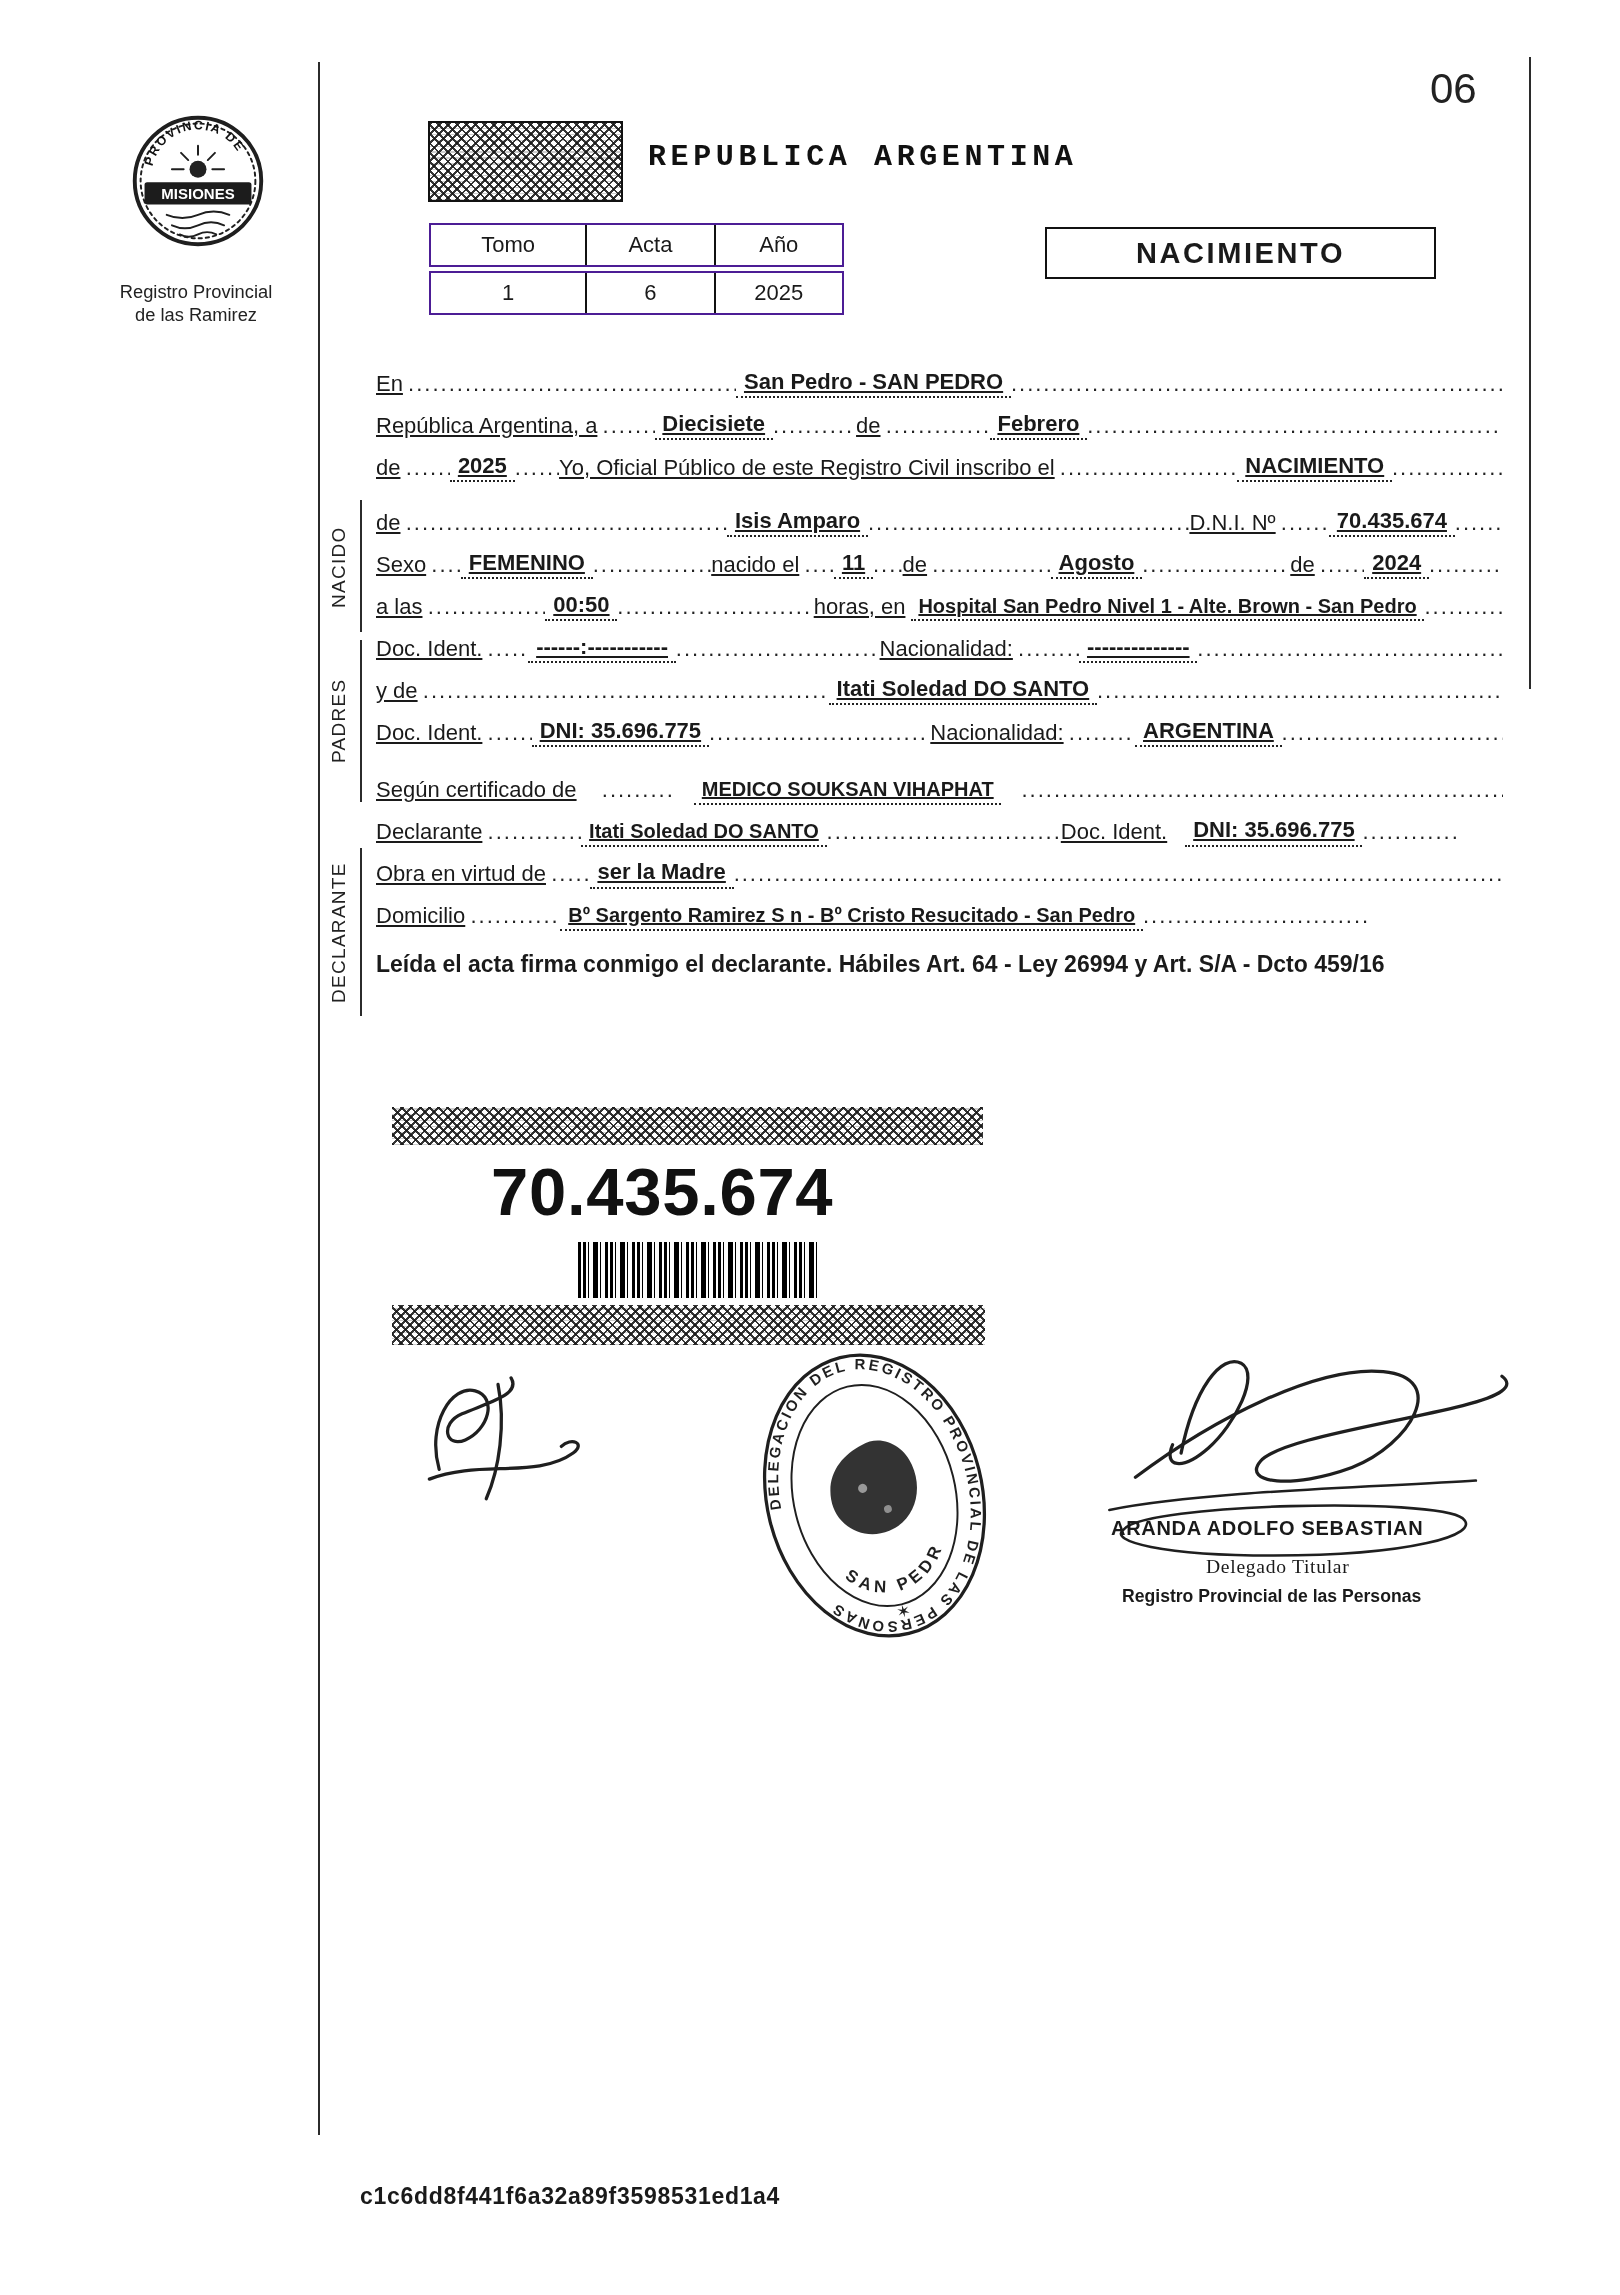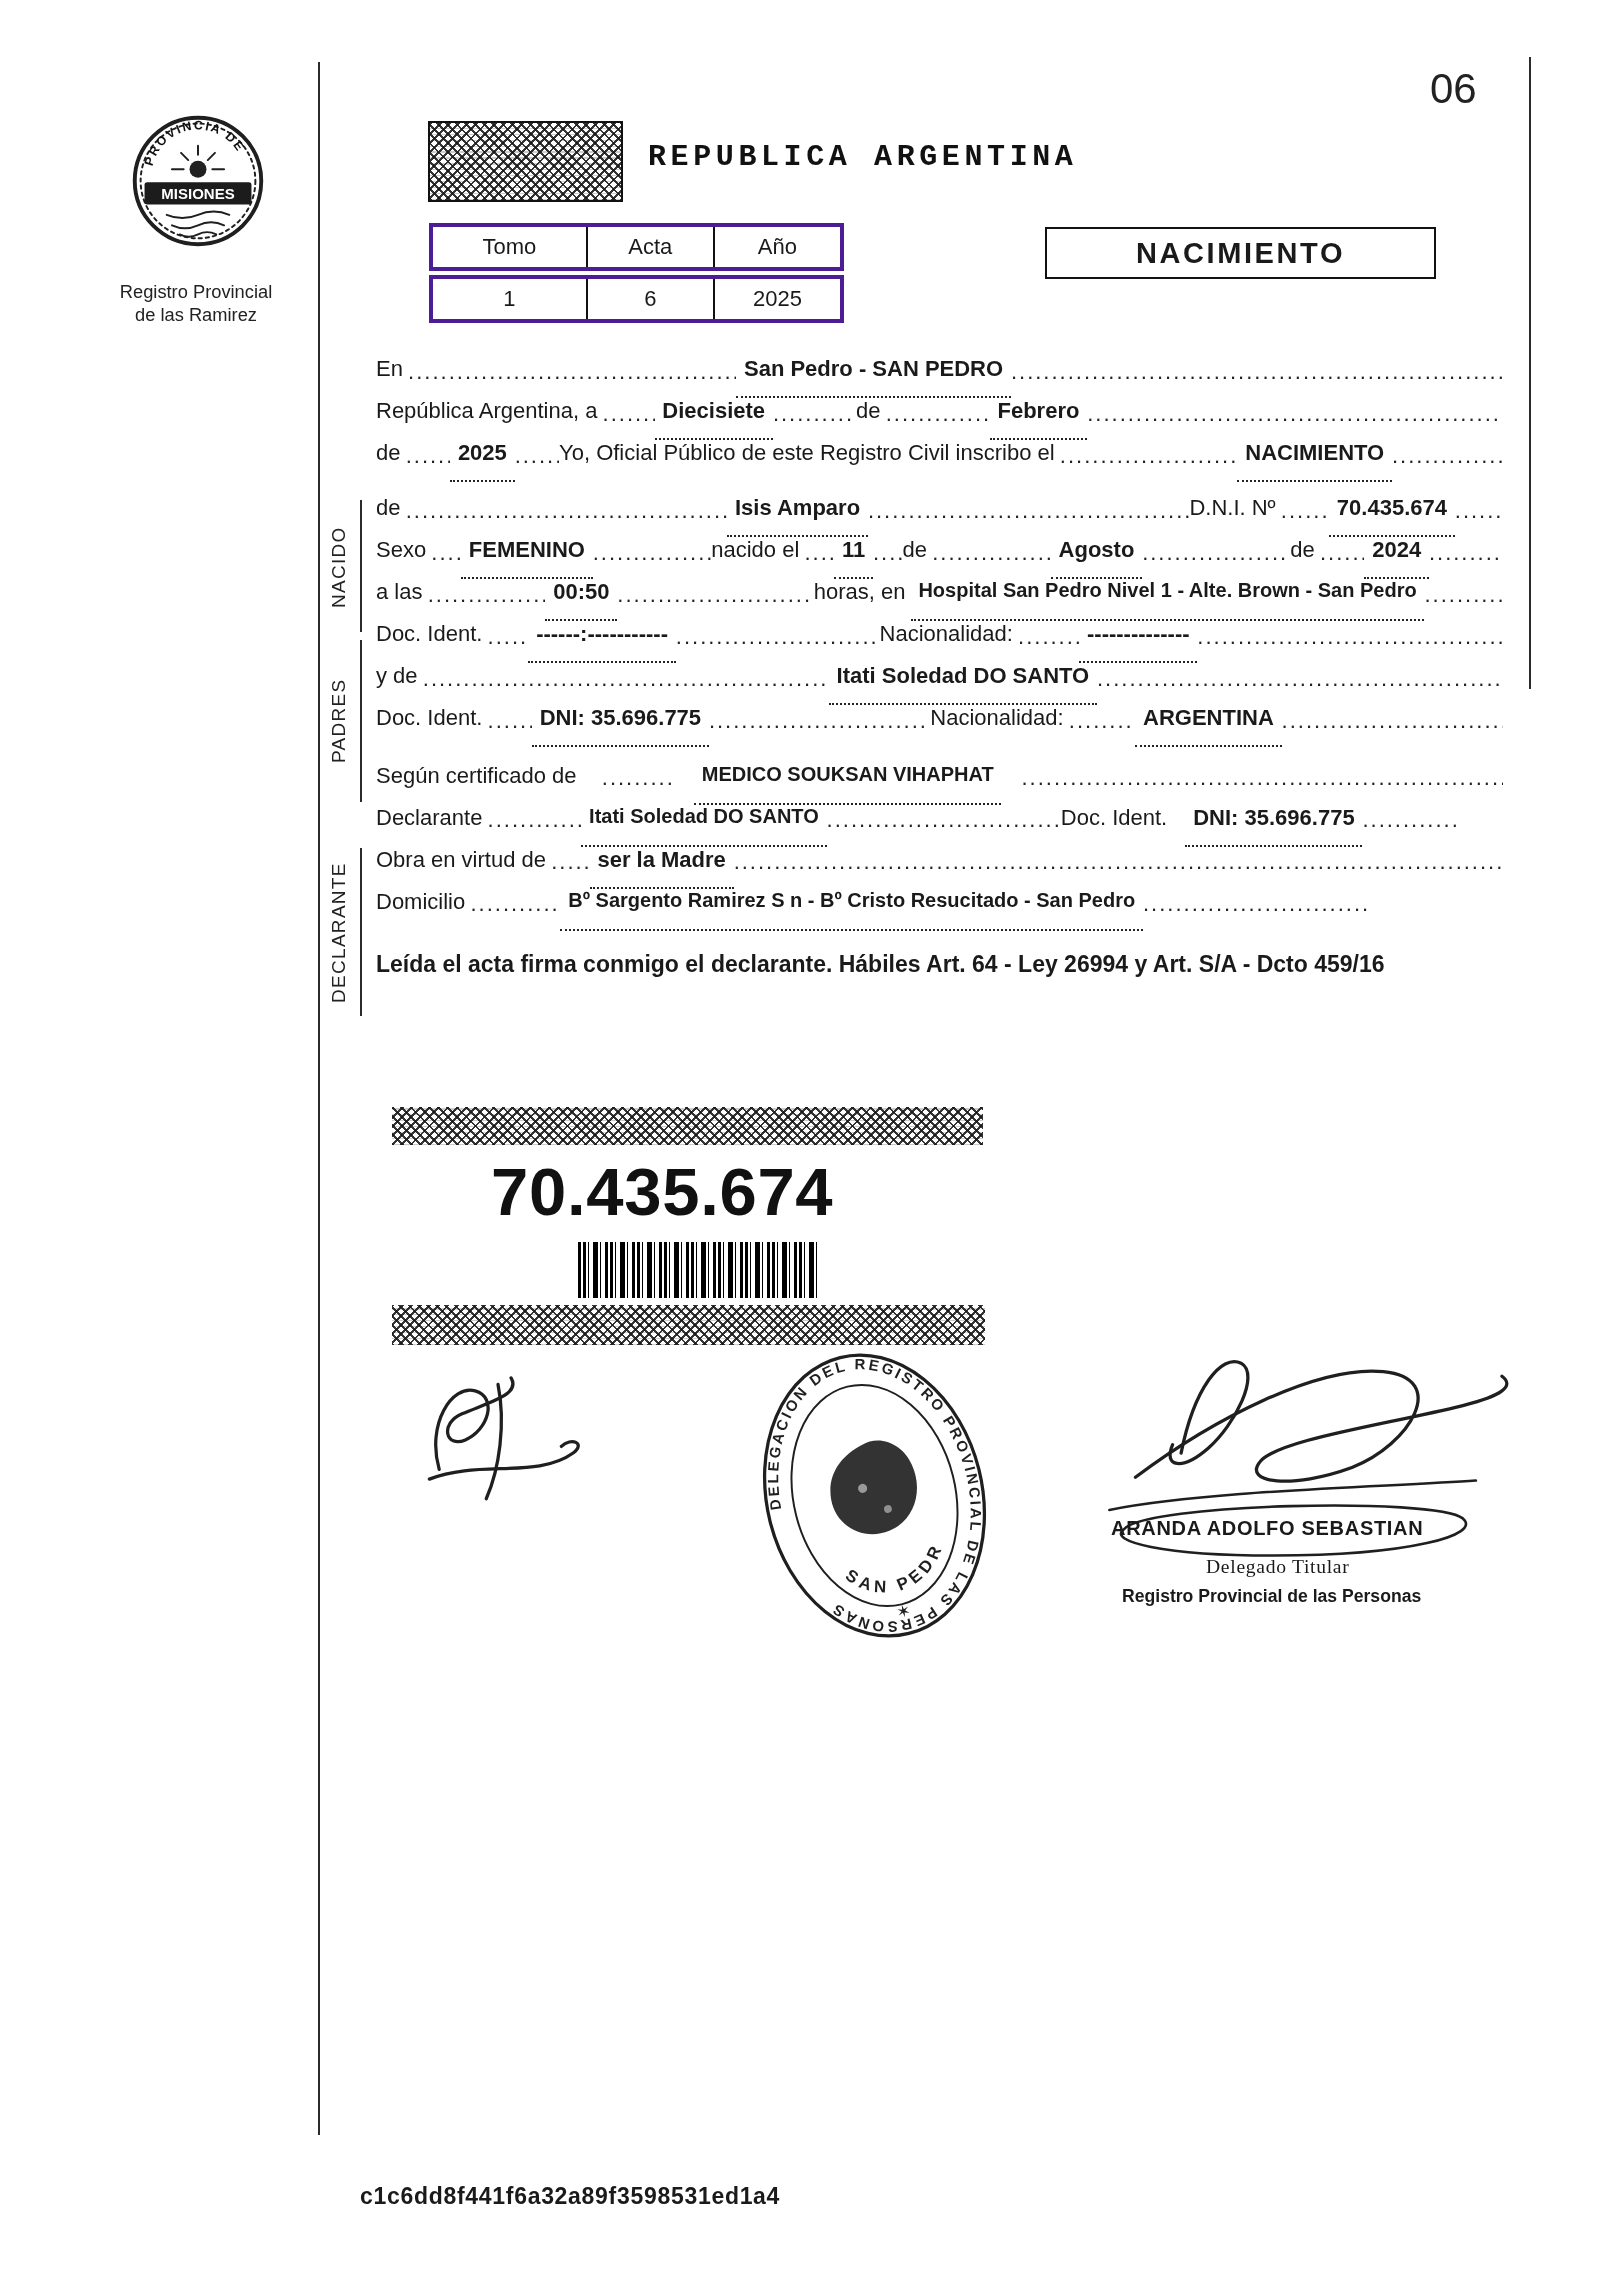--- a/index.html
+++ b/index.html
@@ -21,32 +21,32 @@
   
   #country-title{left:648px;top:140px;font-family:"Liberation Mono",monospace;font-weight:700;
                  font-size:30px;letter-spacing:4.6px;color:#111;}
   #ornament{left:428px;top:121px;width:191px;height:77px;border:2px solid #111;}
   .weave{background:
       repeating-linear-gradient(45deg, rgba(25,25,25,.88) 0 2px, rgba(255,255,255,0) 2px 6.5px),
       repeating-linear-gradient(135deg, rgba(25,25,25,.88) 0 2px, rgba(255,255,255,0) 2px 6.5px),
       repeating-linear-gradient(0deg, rgba(25,25,25,.22) 0 1.3px, rgba(255,255,255,0) 1.3px 5.9px);}
 
   #tomo-table{left:429px;top:223px;width:415px;}
-  .trow{display:flex;border:4px solid #4c1d95;background:#fff;}
+  .trow{display:flex;border:2px solid #4c1d95;background:#fff;}
   .trow + .trow{margin-top:3.3px;}
   .tcell{flex:1;text-align:center;font-size:22px;padding:7.2px 0;border-left:2px solid #111;}
   .tcell:first-child{border-left:none;flex:1.22;}
 
   #act-box{left:1045px;top:227px;width:387px;height:48px;border:2.6px solid #111;
            display:flex;align-items:center;justify-content:center;
            font-size:29px;font-weight:700;letter-spacing:2.6px;}
 
   
   #form{left:376px;top:356px;width:1127px;}
-  .row{display:flex;height:42px;white-space:nowrap;overflow:hidden;}
+  .row{display:flex;align-items:flex-end;height:42px;white-space:nowrap;overflow:hidden;text-decoration:underline;}
   .lbl{font-size:22px;padding:0 5.2px 1.3px 0;}
   .val{font-weight:700;font-size:22px;border-bottom:2px dotted #222;padding:0 7.8px 1.3px;}
   .val.sm{font-size:20px;}
   .dots{position:relative;overflow:hidden;height:30px;min-width:11.8px;}
   .dots::before{content:"...................................................................................................................................................................";
       font-size:22px;letter-spacing:2px;position:absolute;bottom:1.3px;left:0;white-space:nowrap;color:#222;}
   .g02{flex:.2 1 0%}.g03{flex:.3 1 0%}.g05{flex:.5 1 0%}.g08{flex:.8 1 0%}
   .g1{flex:1 1 0%}.g15{flex:1.5 1 0%}.g2{flex:2 1 0%}.g25{flex:2.5 1 0%}
   .g3{flex:3 1 0%}.g4{flex:4 1 0%}
   .sp{width:13px;}

